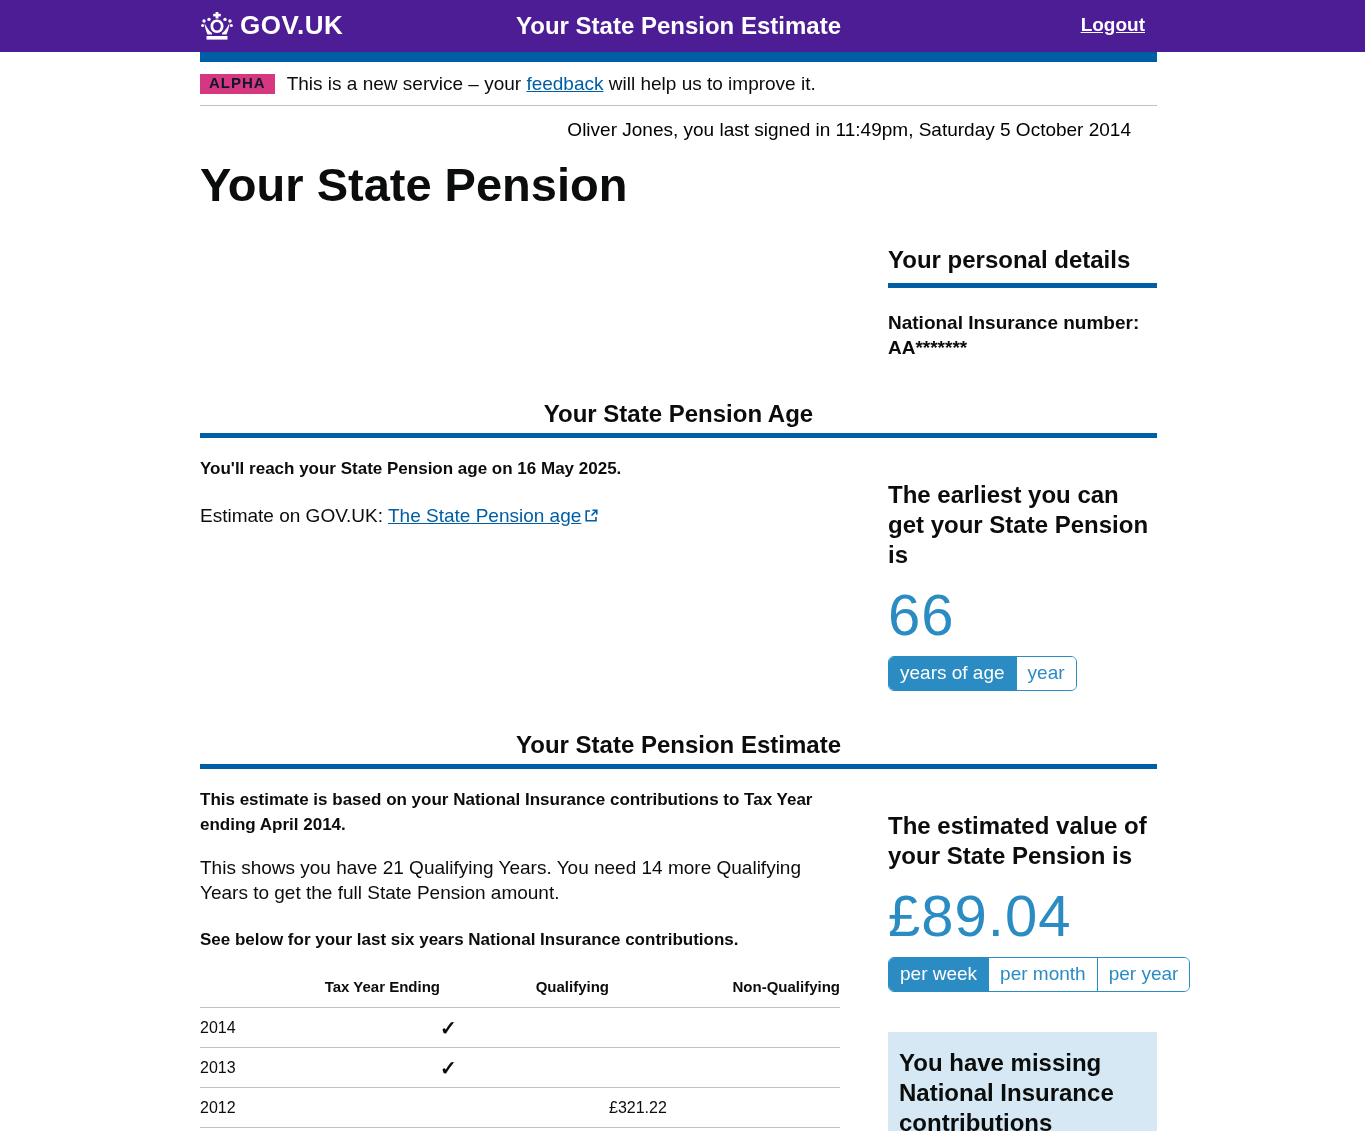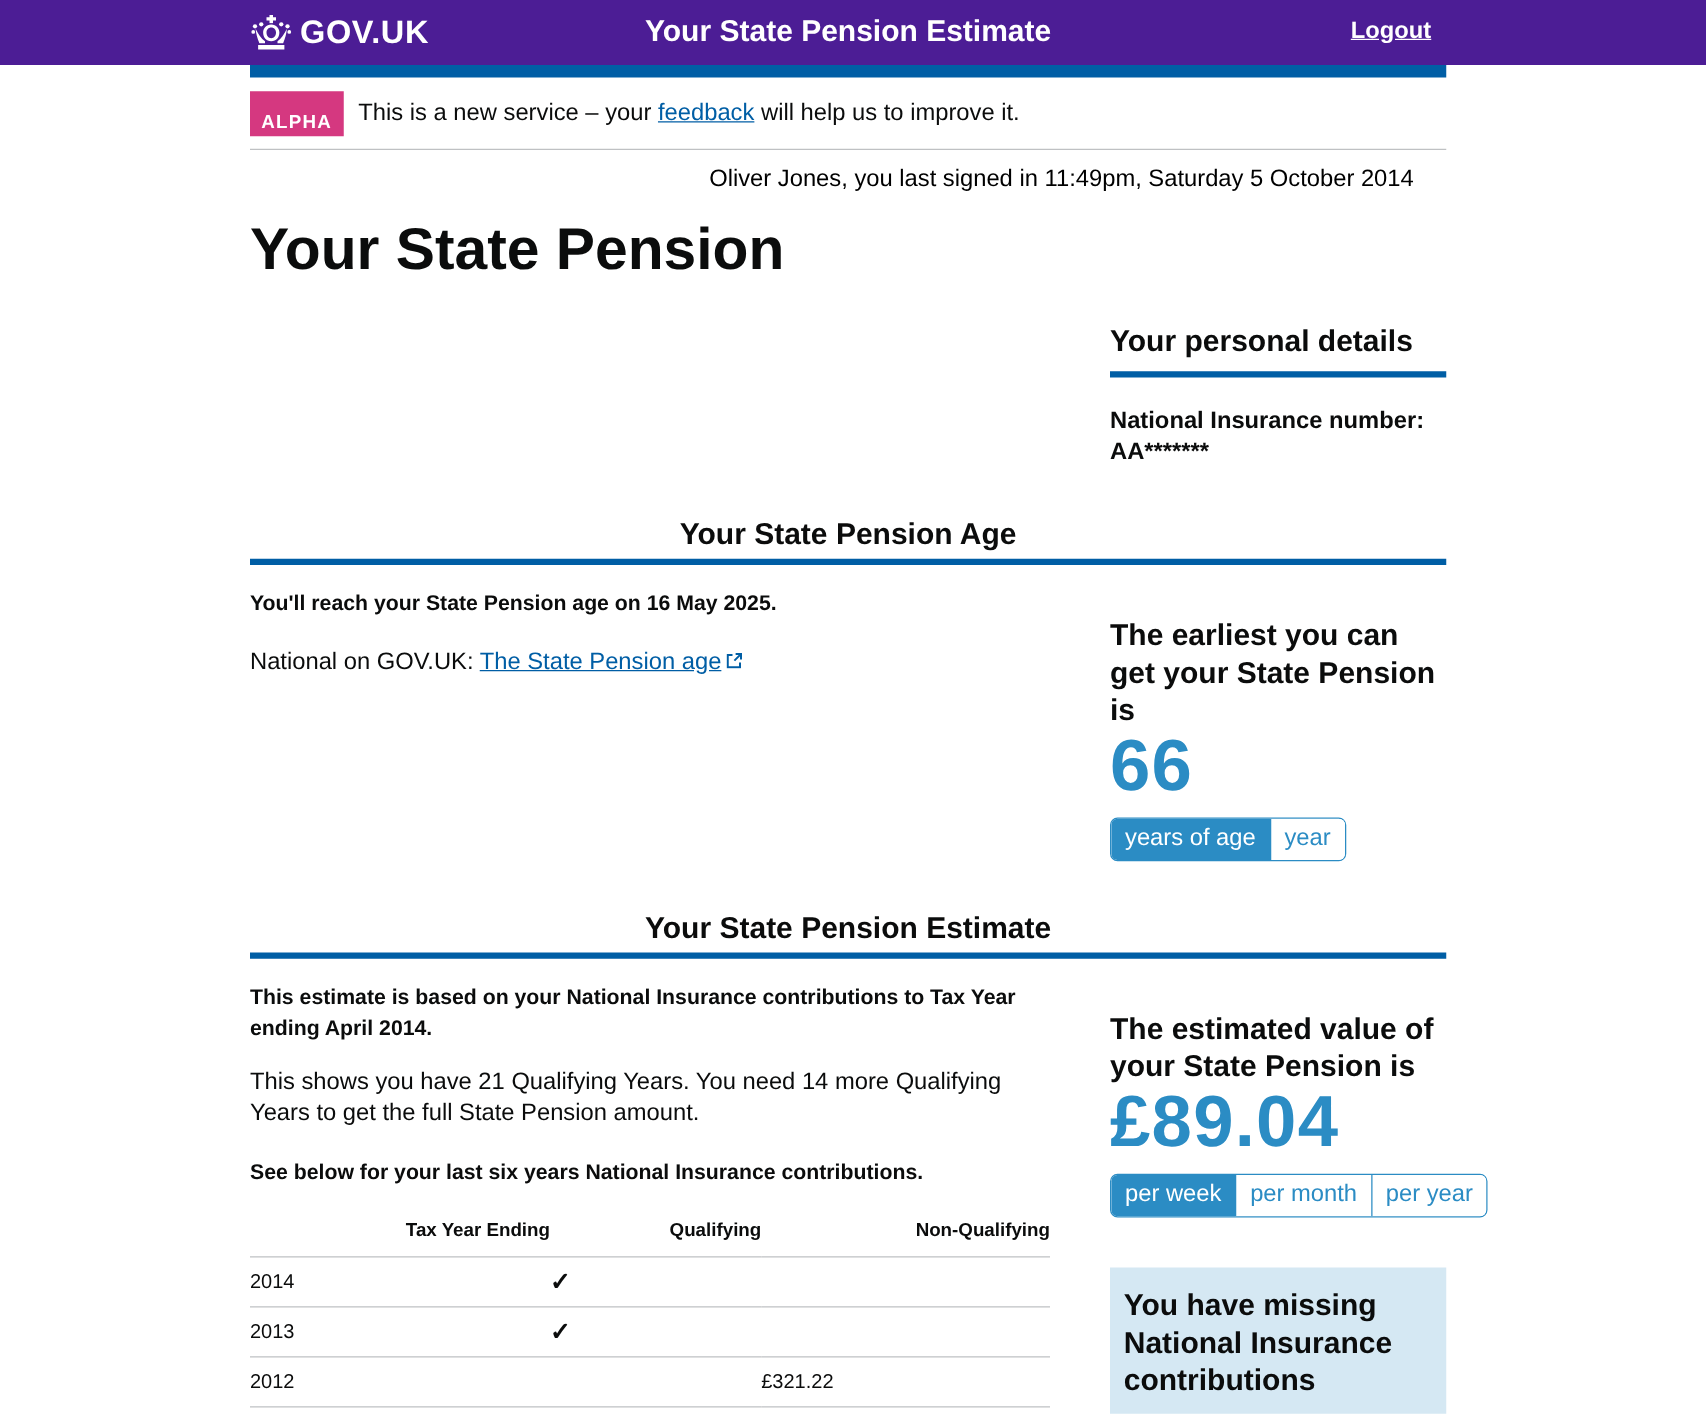--- a/index.html
+++ b/index.html
@@ -17,22 +17,22 @@
   .logout { position: absolute; right: 12px; top: 14px; color: #fff; font-weight: bold;
     font-size: 19px; text-decoration: underline; cursor: pointer; }
 
   .blue-bar { margin-left: 200px; width: 957px; height: 10px; background: #005ea5; }
 
   
   .container { margin-left: 200px; width: 957px; }
 
   .phase-banner { display: flex; align-items: center; gap: 12px; padding: 11px 0 10px 0;
     border-bottom: 1px solid #bfc1c3; }
-  .phase-tag { background: #d53880; color: #ffffff; font-weight: bold; font-size: 15px;
-    letter-spacing: 1px; padding: 16px 9px 3px 9px; }
+  .phase-tag { background: #d53880; color: #0f172a; font-weight: bold; font-size: 15px;
+    letter-spacing: 1px; padding: 0 9px 3px 9px; }
   .phase-text { font-size: 19px; }
   a.inline-link { color: #005ea5; text-decoration: underline; cursor: pointer; }
 
   .signed-in { margin-top: 13px; text-align: right; padding-right: 26px;
     color: #000000; font-size: 19px; }
 
   
   .row { display: grid; grid-template-columns: 640px 269px; column-gap: 48px; align-items: start; }
 
   h1.page-title { font-size: 47px; line-height: 56px; font-weight: bold; margin-top: 16px; }
@@ -49,22 +49,22 @@
 
   .lead-bold { font-size: 17px; line-height: 25px; font-weight: bold; }
   .lead { font-size: 19px; line-height: 25px; }
   .mt18 { margin-top: 18px; }
   .mt22 { margin-top: 22px; }
 
   .ext-icon { display: inline-block; vertical-align: baseline; margin-left: 4px; }
 
   
   .side-panel .panel-heading { margin-top: 24px; }
-  .big-value { margin-top: 0; color: #2b8cc4; font-size: 58px; line-height: 58px;
-    font-weight: bold; letter-spacing: 1px; }
+  .big-value { margin-top: 16px; color: #2b8cc4; font-size: 58px; line-height: 58px;
+    font-weight: normal; letter-spacing: 1px; }
   .tab-group { display: inline-flex; margin-top: 12px; border: 1px solid #2b8cc4;
     border-radius: 6px; overflow: hidden; background: #fff; }
   .tab { font-size: 19px; line-height: 23px; padding: 4px 11px 6px 11px; color: #2b8cc4;
     background: #fff; cursor: pointer; white-space: nowrap; }
   .tab + .tab { border-left: 1px solid #2b8cc4; }
   .tab.selected { background: #2b8cc4; color: #fff; border-left-color: #2b8cc4; }
 
   
   table.ni-table { margin-top: 26px; width: 640px; border-collapse: collapse; }
   .ni-table th { text-align: right; font-size: 15px; font-weight: bold; padding: 0 0 12px 0;
@@ -131,21 +131,21 @@
       </div>
     </div>
   </div>
 
   <div class="section">
     <h2 class="section-heading">Your State Pension Age</h2>
     <div class="section-rule"></div>
     <div class="row section-body">
       <div>
         <p class="lead-bold">You'll reach your State Pension age on 16 May 2025.</p>
-        <p class="lead mt22"><span>National on GOV.UK: </span><a class="inline-link">The State Pension age</a><span class="ext-icon">
+        <p class="lead mt22"><span>Estimate on GOV.UK: </span><a class="inline-link">The State Pension age</a><span class="ext-icon">
             <svg width="13" height="13" viewBox="0 0 13 13" fill="none" stroke="#005ea5" stroke-width="1.6">
               <path d="M5 2 H1.2 V11.8 H11 V8"></path>
               <path d="M6.5 6.5 L11.5 1.5 M7.5 1.2 H11.8 V5.5"></path>
             </svg>
           </span></p>
       </div>
       <div class="side-panel">
         <div class="panel-heading">The earliest you can get your State Pension is</div>
         <div class="big-value">66</div>
         <div class="tab-group">

